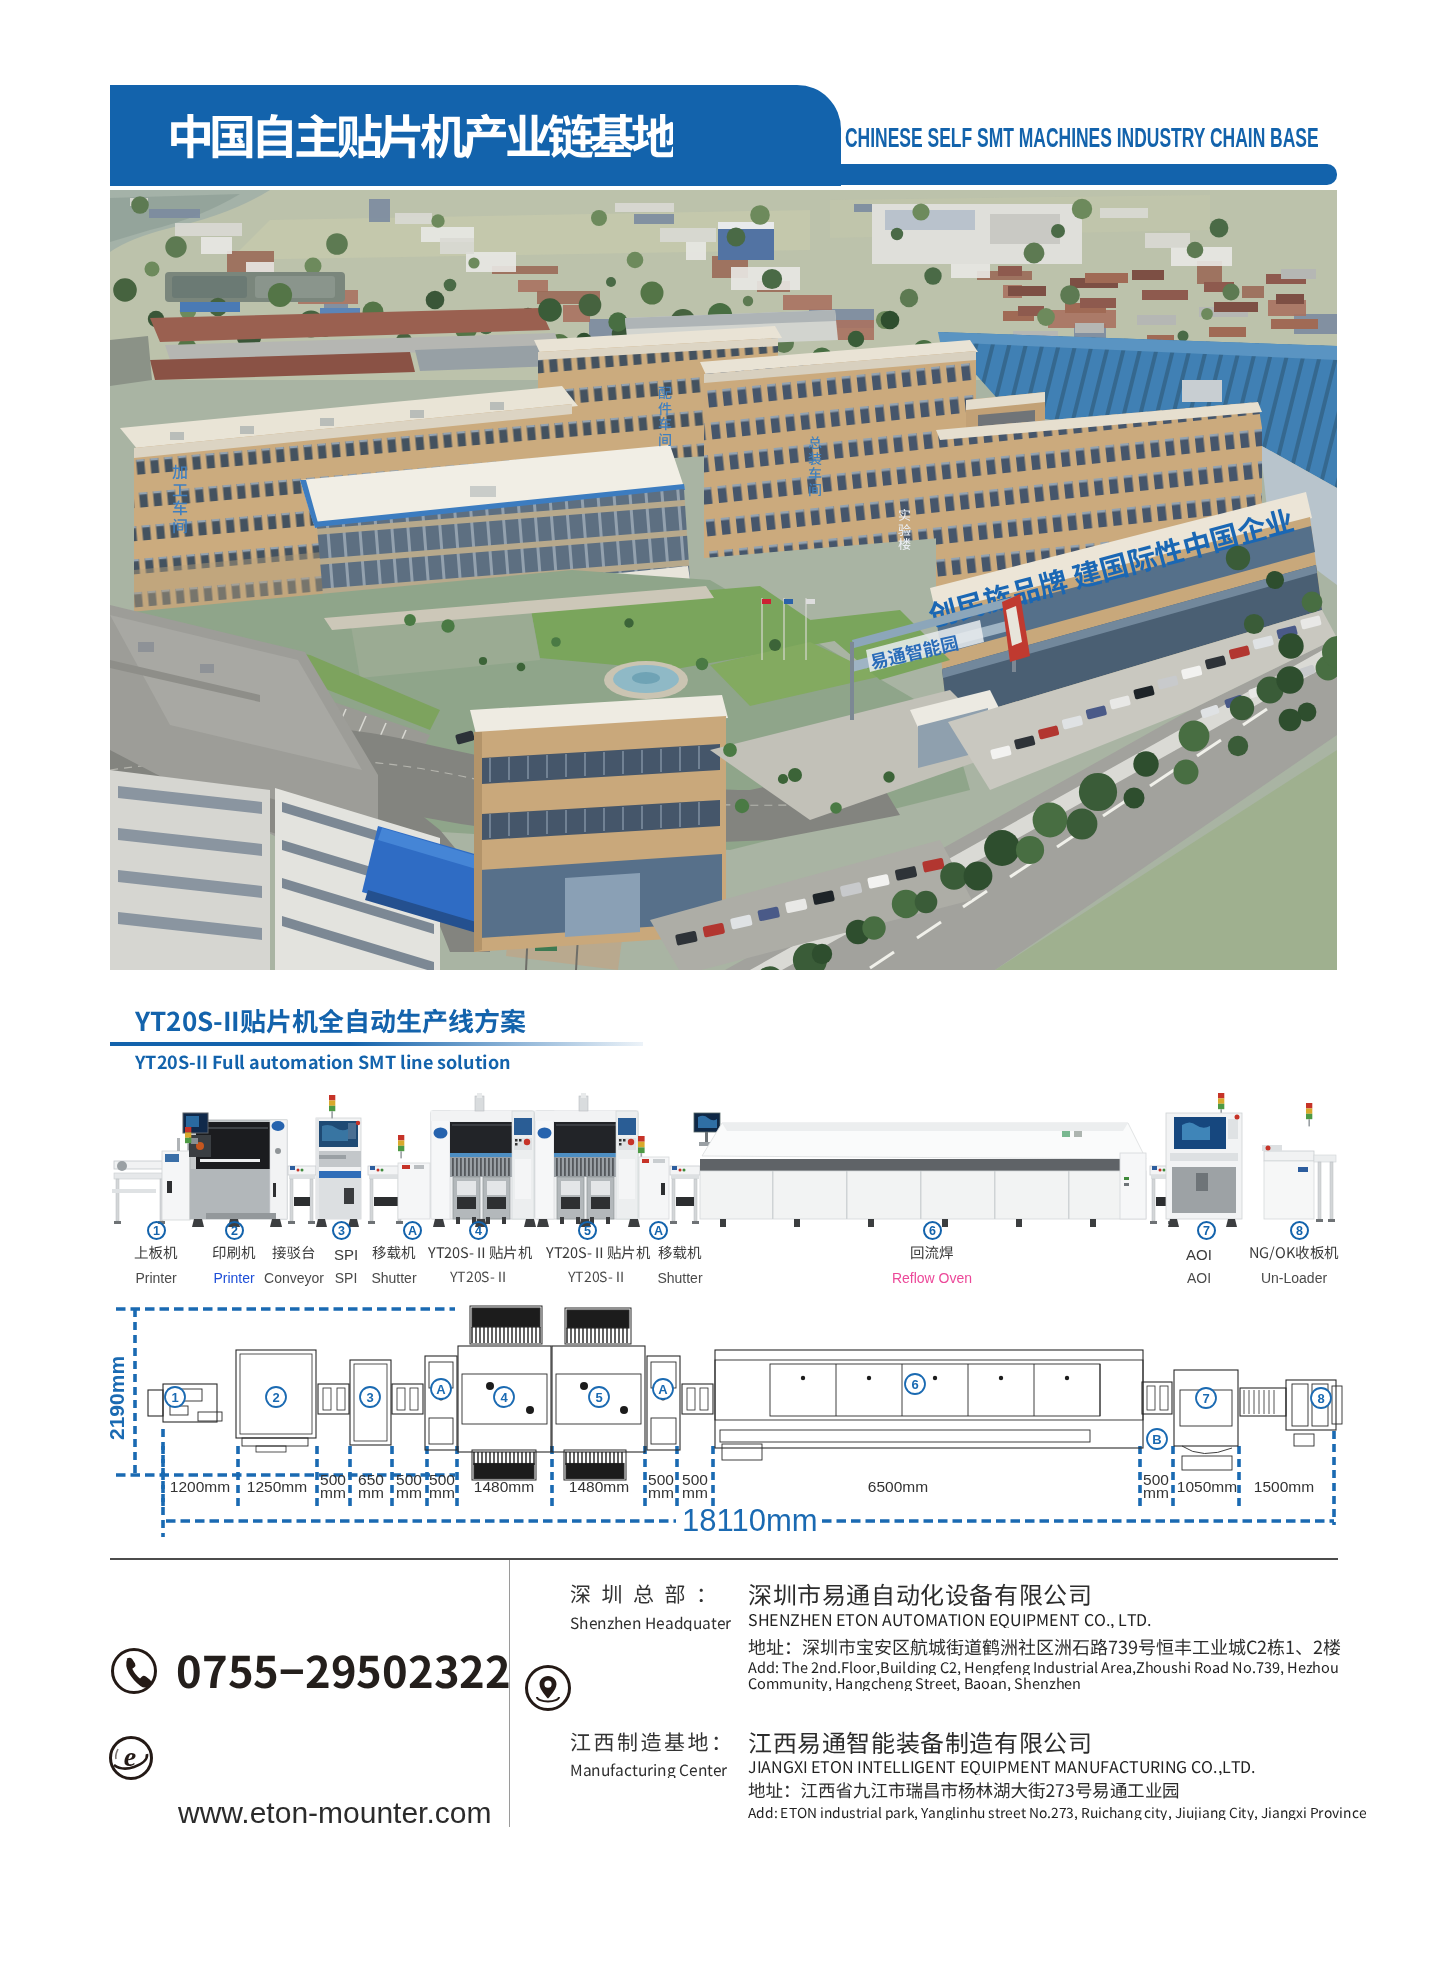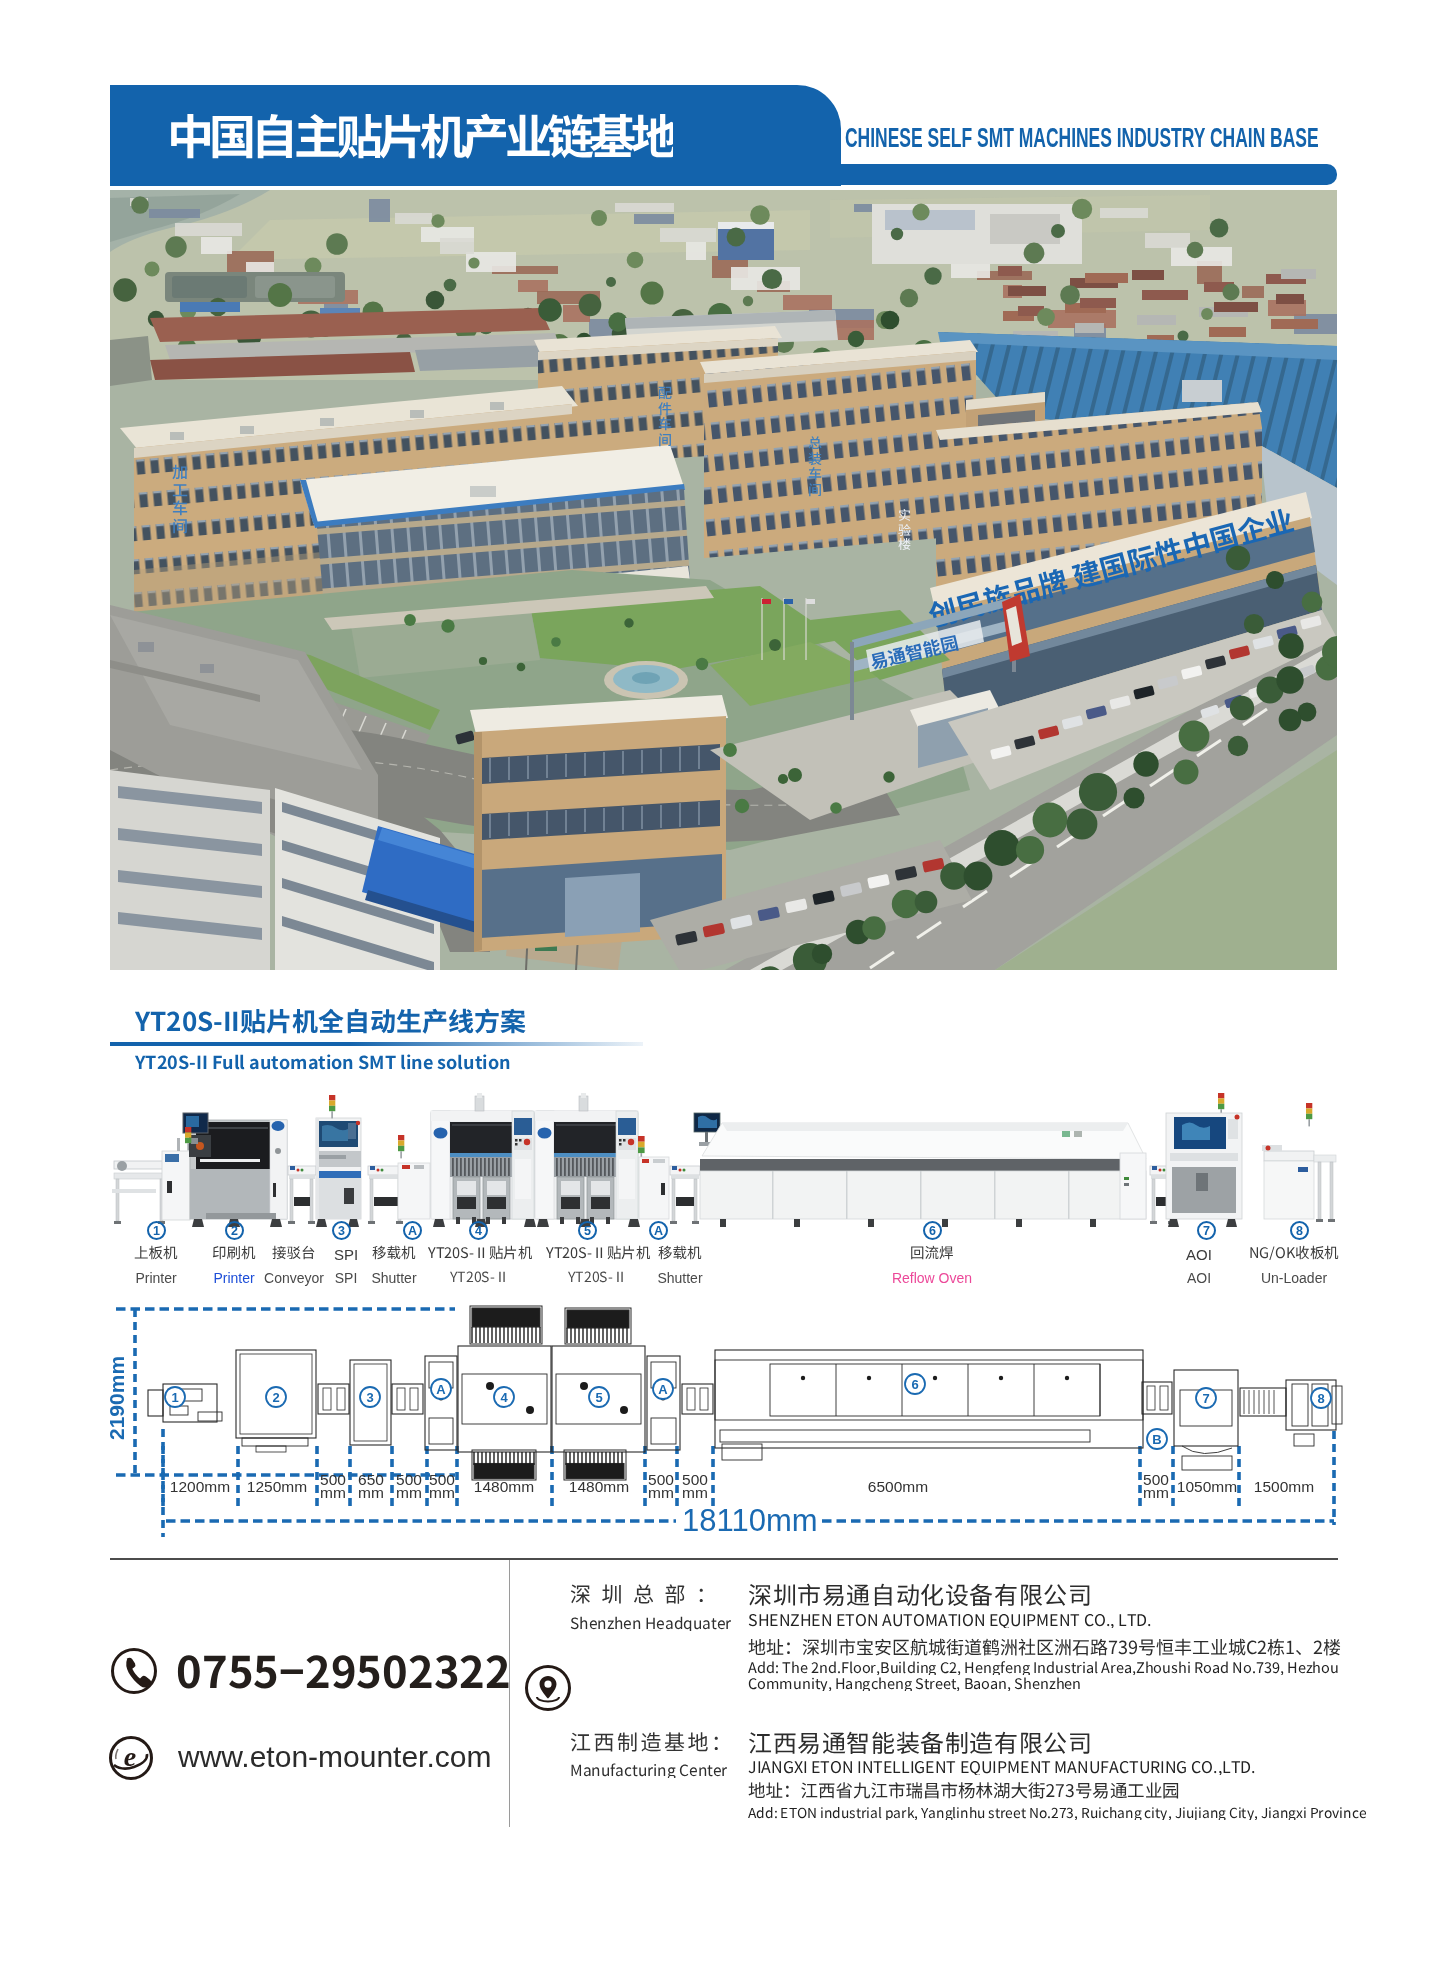--- a/index.html
+++ b/index.html
@@ -1182,21 +1182,21 @@
       <use href="#q32b" transform="translate(309 38) scale(0.0435 -0.0435)"></use>
     </svg></div>
 
 <div class="abs" style="left:108px;top:1735px;"><svg width="46" height="46" viewBox="0 0 46 46">
 <circle cx="23" cy="23" r="20.5" fill="none" stroke="#241a16" stroke-width="3"></circle>
 <text x="22" y="31" font-family="Liberation Serif" font-style="italic" font-weight="bold" font-size="28" fill="#241a16" text-anchor="middle">e</text>
 <path d="M6 30 Q14 36 26 32 Q40 27 39 19" fill="none" stroke="#241a16" stroke-width="2.6"></path>
 <path d="M10 14 Q7 20 8 24" fill="none" stroke="#241a16" stroke-width="1.6" opacity="0.6"></path>
 </svg></div>
 
-<div class="abs" style="left:178px;top:1740px;">
+<div class="abs" style="left:178px;top:1796px;">
     <div style="font-size:30px;color:#2b2b2b;white-space:nowrap;">www.eton-mounter.com</div>
   </div>
 
 <div class="abs" style="left:524px;top:1664px;"><svg width="48" height="48" viewBox="0 0 48 48">
 <circle cx="24" cy="24" r="21.5" fill="none" stroke="#241a16" stroke-width="3"></circle>
 <path d="M24 12 c-5 0 -8.5 3.8 -8.5 8.2 c0 5.8 8.5 14.3 8.5 14.3 s8.5 -8.5 8.5 -14.3 c0 -4.4 -3.5 -8.2 -8.5 -8.2 z m0 4.6 a3.6 3.6 0 1 1 0 7.2 a3.6 3.6 0 0 1 0 -7.2 z" fill="#241a16"></path>
 <path d="M13 33 a11 4.5 0 0 0 22 0" fill="none" stroke="#241a16" stroke-width="2"></path>
 </svg></div>
 
 <div class="abs" style="left:570px;top:1584px;"><svg width="157.5" height="21" viewBox="0 0 157.5 21" style="vertical-align:top;" fill="#333333">

